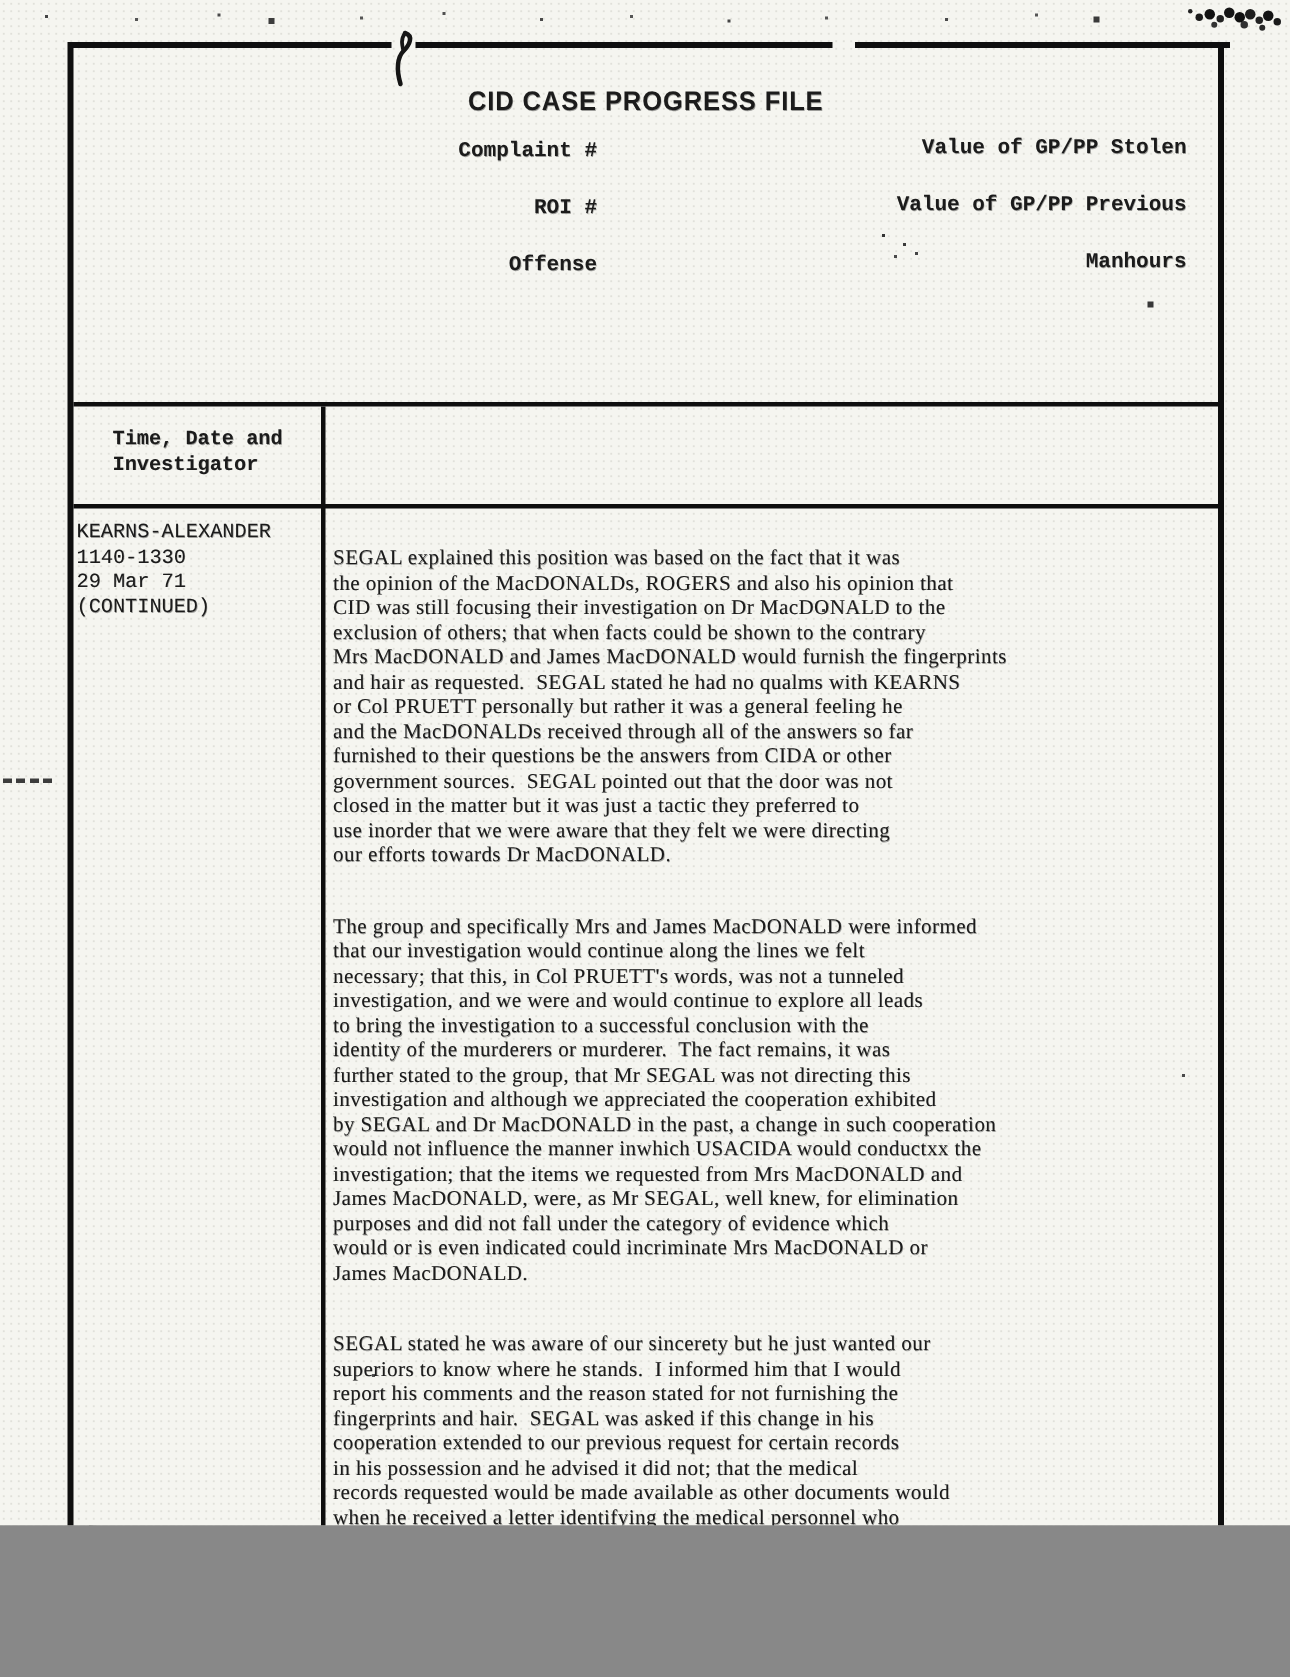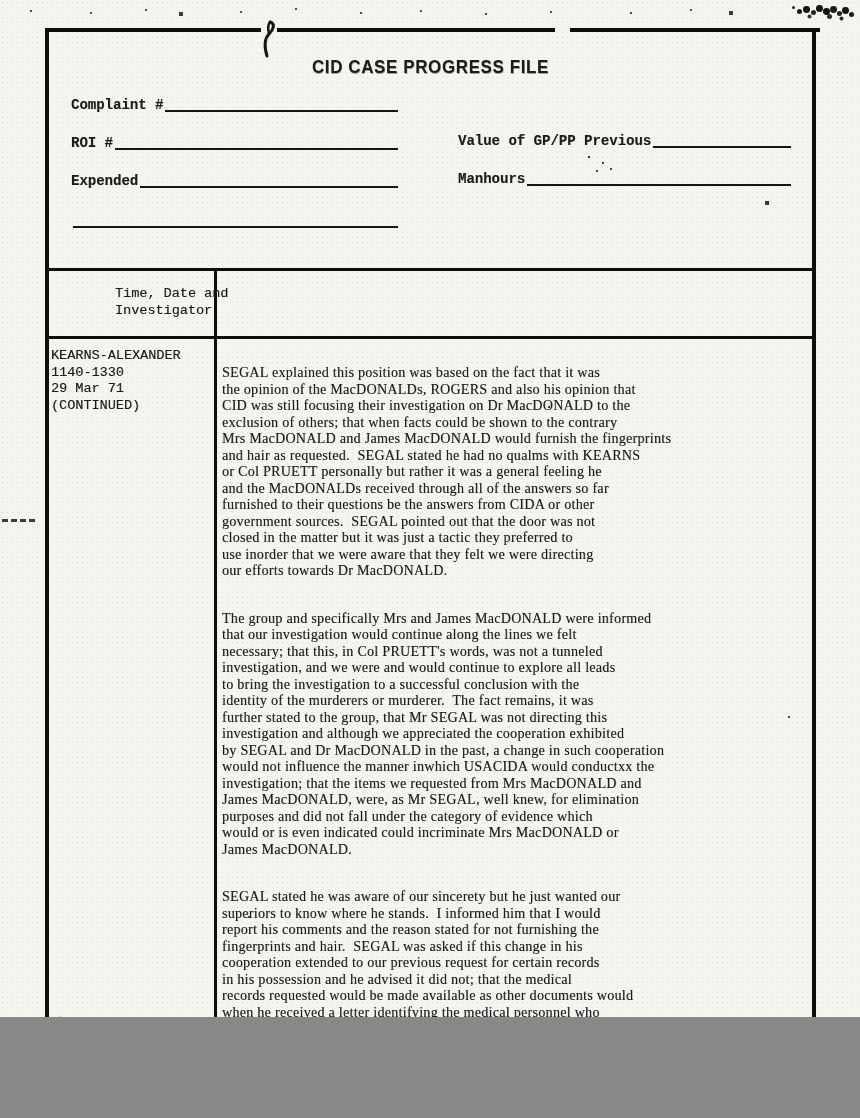--- a/index.html
+++ b/index.html
@@ -28,30 +28,30 @@
   .seg3 { left:521px; width:250px; }
 
   .form-section { position:absolute; top:0; left:0; right:0; height:236px; border-bottom:3px solid #0e0e0e; }
   .form-title {
     position:absolute; top:26px; left:0; width:100%; text-align:center;
     font-family:"Liberation Sans","DejaVu Sans",sans-serif;
     font-weight:bold; font-size:17px; letter-spacing:.6px;
     transform:scaleY(1.05);
   }
   .field { position:absolute; display:flex; align-items:flex-end; height:18px;
-    font-weight:bold; font-size:14px; line-height:1; white-space:pre; }
+    font-weight:bold; font-size:14px; line-height:1; white-space:pre;flex-direction:column; }
   .field .fline { flex:1; border-bottom:2px solid #141414; height:2px; margin-left:2px; }
   .fl { left:22px;  width:327px; }
   .fr { left:409px; width:333px; }
 
   .col-divider { position:absolute; left:165px; top:239px; bottom:0; width:3px; background:#0e0e0e; }
   .table-header { position:absolute; top:239px; left:0; right:0; height:65px; border-bottom:3px solid #0e0e0e; }
   .col1-head {
-    position:absolute; left:26px; top:14px; font-weight:normal; font-size:13.5px;
-    line-height:17px; white-space:pre;margin-left:40px;
+    position:absolute; left:26px; top:14px; font-weight:bold; font-size:13.5px;
+    line-height:17px; white-space:pre;
   }
   .col2-head {
     position:absolute; left:168px; right:0; top:26px; text-align:center;
     font-weight:bold; font-size:14px; letter-spacing:3px; white-space:pre;
   }
   .body-left {
     position:absolute; left:2px; top:316px; width:160px;
     font-size:13.5px; line-height:16.5px; white-space:pre;
   }
   .body-right { position:absolute; left:173px; top:316px; right:5px; }
@@ -137,26 +137,29 @@
     <div class="form-section">
       <div class="form-title ink">CID CASE PROGRESS FILE</div>
 
       <div class="field fl ink" style="top:62px">
         <span>Complaint #</span><span class="fline"></span>
       </div>
       <div class="field fl ink" style="top:100px">
         <span>ROI #</span><span class="fline"></span>
       </div>
       <div class="field fl ink" style="top:138px">
-        <span>Expended</span><span class="fline"></span>
+        <span>Offense</span><span class="fline"></span>
       </div>
       <div class="field fl ink" style="top:178px">
         <span></span><span class="fline"></span>
       </div>
 
+      <div class="field fr ink" style="top:60px">
+        <span>Value of GP/PP Stolen</span><span class="fline"></span>
+      </div>
       <div class="field fr ink" style="top:98px">
         <span>Value of GP/PP Previous</span><span class="fline"></span>
       </div>
       <div class="field fr ink" style="top:136px">
         <span>Manhours</span><span class="fline"></span>
       </div>
     </div>
 
     <div class="col-divider"></div>
     <div class="table-header">

